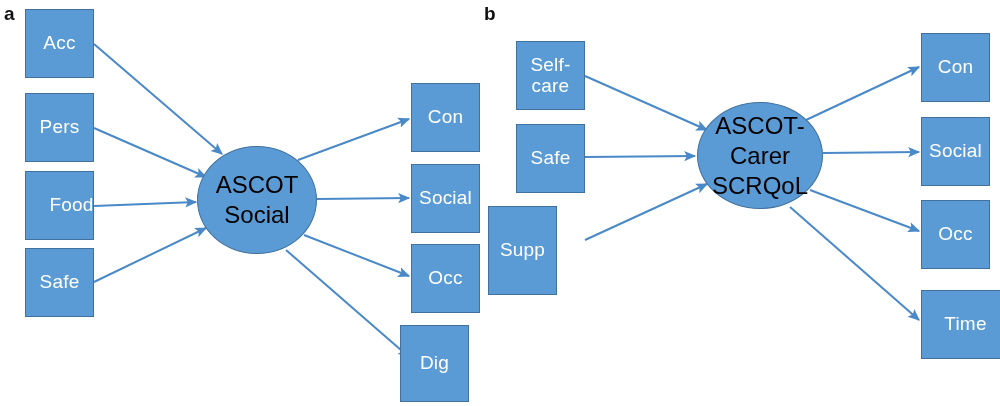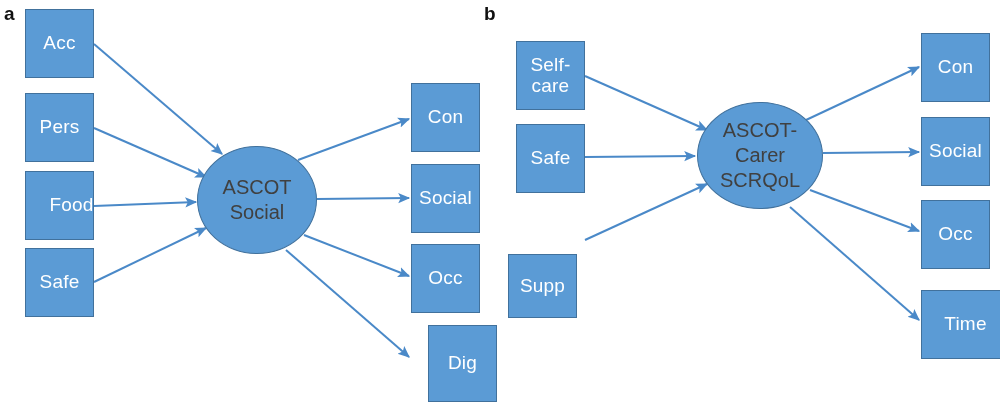--- a/index.html
+++ b/index.html
@@ -51,23 +51,23 @@
   .node-ellipse {
     position: absolute;
     box-sizing: border-box;
     background: #5B9BD5;
     border: 1px solid #41719C;
     border-radius: 50%;
     display: flex;
     align-items: center;
     justify-content: center;
     text-align: center;
-    color: #404040;
+    color: #000000;
     font-family: "Liberation Sans", sans-serif;
-    font-size: 20px;
+    font-size: 24px;
     line-height: 1.25;
     white-space: pre-line;
   }
 
   svg.edges {
     position: absolute;
     left: 0;
     top: 0;
     width: 1000px;
     height: 406px;
@@ -113,27 +113,27 @@
   <div class="panel-label" id="panel-label-b">b</div>
 
   <div id="nodes-layer">
       <div class="node-box" style="left: 25px; top: 9px; width: 69px; height: 69px;">Acc</div>
       <div class="node-box" style="left: 25px; top: 93px; width: 69px; height: 69px;">Pers</div>
       <div class="node-box" style="left: 25px; top: 171px; width: 69px; height: 69px; padding-left: 24px;">Food</div>
       <div class="node-box" style="left: 25px; top: 248px; width: 69px; height: 69px;">Safe</div>
       <div class="node-box" style="left: 411px; top: 83px; width: 69px; height: 69px;">Con</div>
       <div class="node-box" style="left: 411px; top: 164px; width: 69px; height: 69px;">Social</div>
       <div class="node-box" style="left: 411px; top: 244px; width: 69px; height: 69px;">Occ</div>
-      <div class="node-box" style="left: 428px; top: 325px; width: 69px; height: 77px;">Dig</div>
+      <div class="node-box" style="left: 400px; top: 325px; width: 69px; height: 77px;">Dig</div>
       <div class="node-ellipse" style="left: 197px; top: 146px; width: 120px; height: 108px;">ASCOT
 Social</div>
       <div class="node-box" style="left: 516px; top: 41px; width: 69px; height: 69px;">Self-
 care</div>
       <div class="node-box" style="left: 516px; top: 124px; width: 69px; height: 69px;">Safe</div>
-      <div class="node-box" style="left: 508px; top: 206px; width: 69px; height: 64px; margin-top: 48px;">Supp</div>
+      <div class="node-box" style="left: 488px; top: 206px; width: 69px; height: 89px;">Supp</div>
       <div class="node-box" style="left: 921px; top: 33px; width: 69px; height: 69px;">Con</div>
       <div class="node-box" style="left: 921px; top: 117px; width: 69px; height: 69px;">Social</div>
       <div class="node-box" style="left: 921px; top: 200px; width: 69px; height: 69px;">Occ</div>
       <div class="node-box" style="left: 921px; top: 290px; width: 89px; height: 69px;">Time</div>
       <div class="node-ellipse" style="left: 697px; top: 102px; width: 126px; height: 107px;">ASCOT-
 Carer
 SCRQoL</div>
     </div>
 
 </div>

